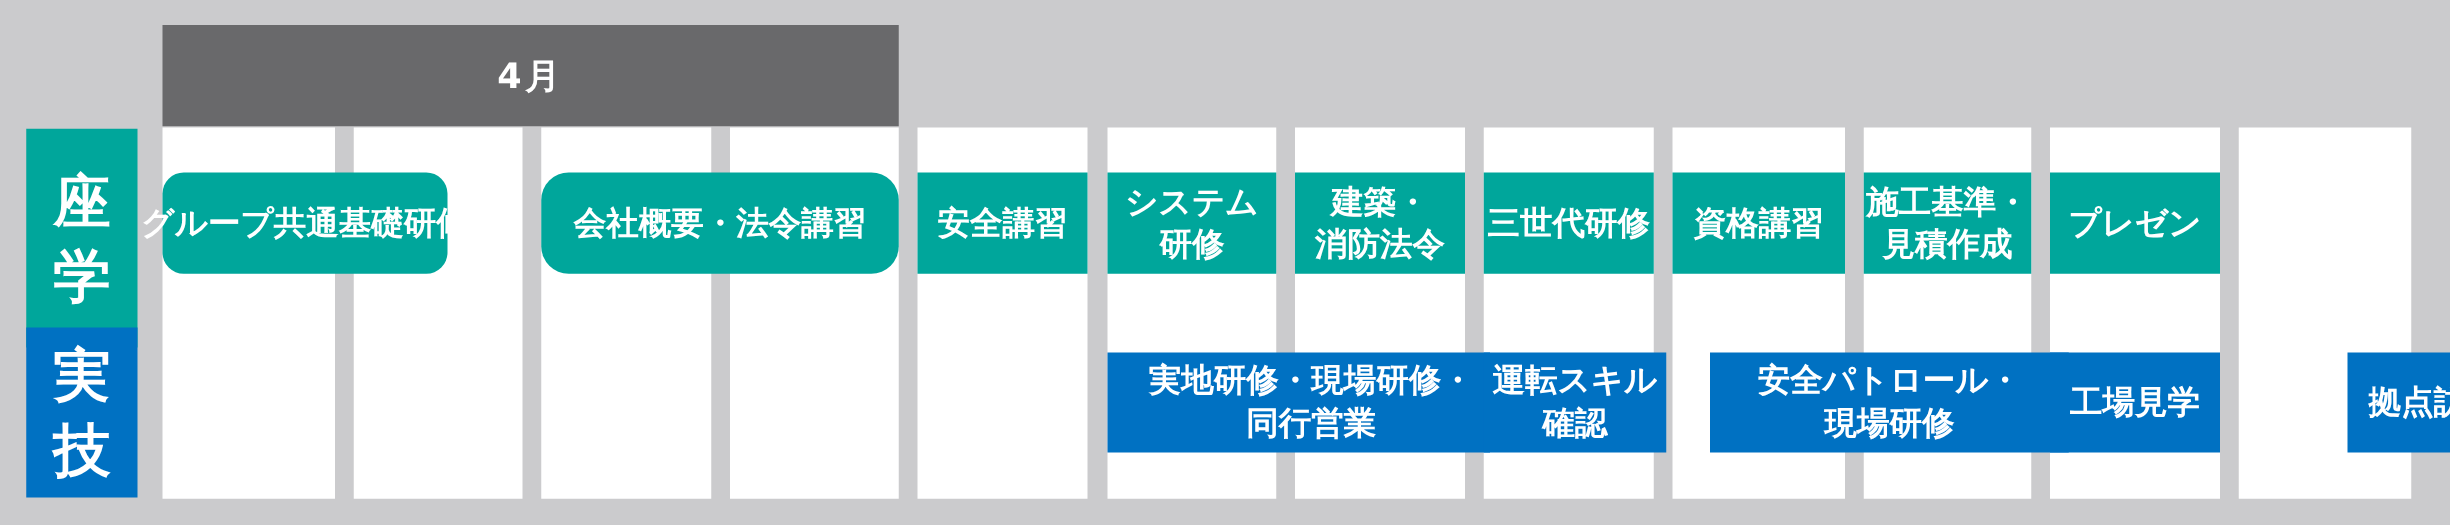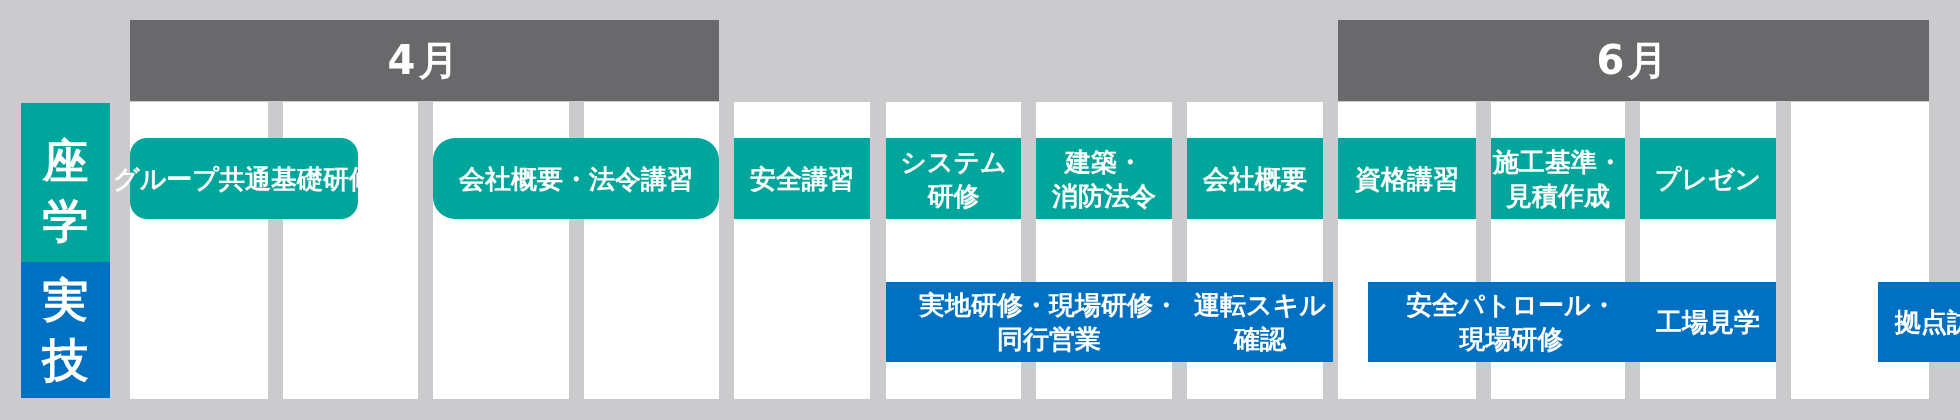--- a/index.html
+++ b/index.html
@@ -4,21 +4,21 @@
 <style>
   html,body{margin:0;padding:0;background:#cbcbcd;}
   .board{
     position:relative;width:1960px;height:420px;overflow:hidden;
     background:var(--bg,#cbcbcd);
     font-family:"DejaVu Sans","Liberation Sans",sans-serif;
   }
   .month{
     position:absolute;top:20px;height:81px;
     background:var(--header,#69696b);color:#fff;
-    font-size:40px;font-weight:bold;letter-spacing:3px;
+    font-size:28px;font-weight:bold;letter-spacing:3px;
     display:flex;align-items:center;justify-content:center;
   }
   .m0{left:130px;width:589px}
   .m1{left:734px;width:589px}
   .m2{left:1338px;width:591px}
   .col{position:absolute;top:102px;height:297px;background:#fff;}
   .rowlabel{
     position:absolute;left:21px;width:89px;color:#fff;font-weight:bold;
     font-size:46px;line-height:60px;text-align:center;word-break:break-all;
     display:flex;flex-direction:column;align-items:center;justify-content:center;
@@ -33,21 +33,20 @@
   .bar.teal{top:138px;height:81px;background:var(--teal,#00a69b);}
   .bar.blue{top:282px;height:80px;background:var(--blue,#0071c2);}
   .bar span{display:block;white-space:nowrap;}
 </style>
 </head>
 <body>
 
 <div class="board" style="--bg: #cbcbcd; --header: #69696b; --teal: #00a69b; --blue: #0071c2;">
 
   <div class="month m0">4月</div>
-  <div class="month m2">6月</div>
 
   <div class="rowlabel teal">座学</div>
   <div class="rowlabel blue">実技</div>
 
   <div id="cols">
       <div class="col" style="left: 130px; width: 138px;"></div>
       <div class="col" style="left: 283px; width: 135px;"></div>
       <div class="col" style="left: 433px; width: 136px;"></div>
       <div class="col" style="left: 584px; width: 135px;"></div>
       <div class="col" style="left: 734px; width: 136px;"></div>
@@ -71,21 +70,21 @@
       </div>
       <div class="bar teal" style="left: 886px; width: 135px;">
         <span>システム</span>
         <span>研修</span>
       </div>
       <div class="bar teal" style="left: 1036px; width: 136px;">
         <span>建築・</span>
         <span>消防法令</span>
       </div>
       <div class="bar teal" style="left: 1187px; width: 136px;">
-        <span>会社概要</span>
+        <span>三世代研修</span>
       </div>
       <div class="bar teal" style="left: 1338px; width: 138px;">
         <span>資格講習</span>
       </div>
       <div class="bar teal" style="left: 1491px; width: 134px;">
         <span>施工基準・</span>
         <span>見積作成</span>
       </div>
       <div class="bar teal" style="left: 1640px; width: 136px;">
         <span>プレゼン</span>

